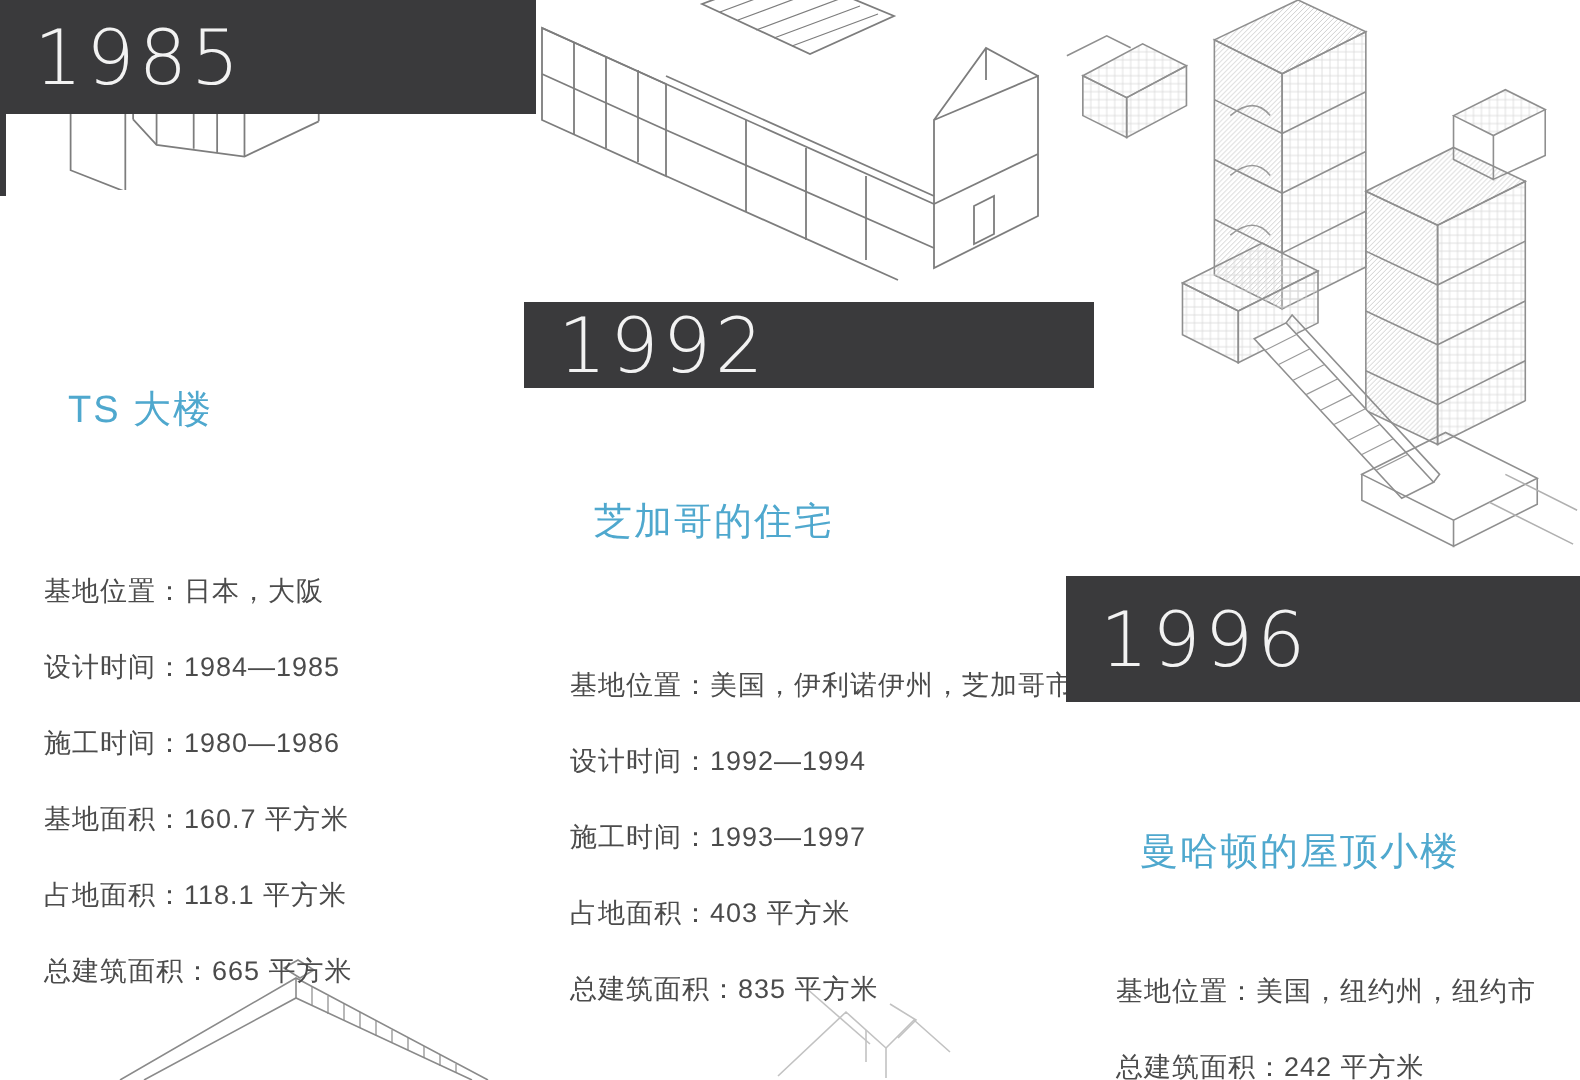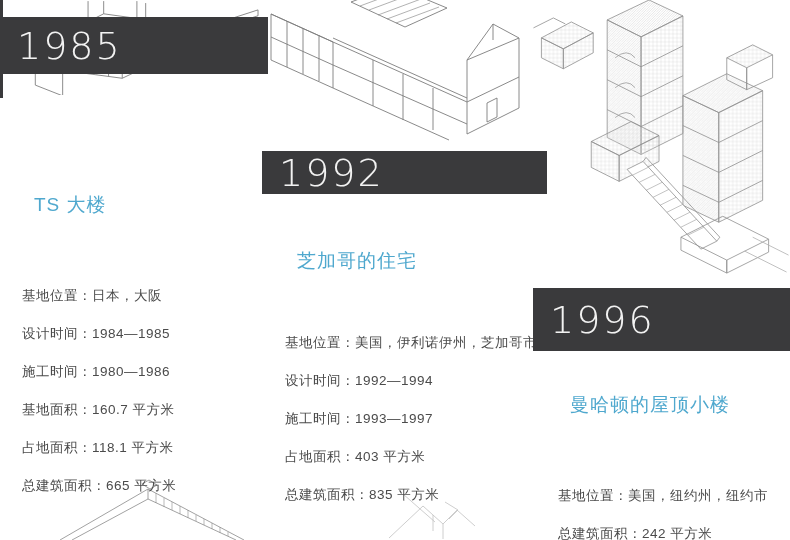--- a/index.html
+++ b/index.html
@@ -2,27 +2,27 @@
 <html><head>
 <meta charset="utf-8">
 <style>
   html,body{margin:0;padding:0;background:#e8e8e8;}
   .page{position:relative;width:790px;height:540px;overflow:hidden;background:#fff;
         font-family:"Liberation Sans","DejaVu Sans",sans-serif;}
   .frame-edge{position:absolute;left:0;top:0;width:3px;height:98px;background:#3a3a3c;}
   .banner{position:absolute;background:#3a3a3c;display:flex;align-items:center;}
   .banner .year{color:#f2f2f2;font-size:38px;font-weight:300;letter-spacing:2px;
                 padding-left:17px;font-family:"DejaVu Sans","Liberation Sans",sans-serif;}
-  .b1{left:0;top:97;width:268px;height:57px;margin-top:17px;}
+  .b1{left:0;top:97;width:268px;height:57px;}
   .b2{left:262px;top:151px;width:285px;height:43px;}
   .b3{left:533px;top:288px;width:257px;height:63px;}
   .title{position:absolute;margin:12px;color:#4fa8ce;font-size:19px;font-weight:400;letter-spacing:1px;}
   .t1{left:22px;top:180px;}
   .t2{left:285px;top:236px;}
-  .t3{left:558px;top:380px;text-align:right;}
+  .t3{left:558px;top:401px;text-align:right;}
   .details{position:absolute;margin:0;padding:0;list-style:none;color:#4b4b4b;
            font-size:13.5px;letter-spacing:0.5px;}
   .details li{height:17px;margin-top:21px;}
   .d1{left:22px;top:266px;}  .d1 li{margin-bottom:14px;}
   .d2{left:285px;top:313px;} .d2 li{margin-bottom:12px;}
   .d3{left:558px;top:466px;} .d3 li{margin-bottom:17px;}
   .art{position:absolute;margin:0;}
   .art svg{display:block;width:100%;height:100%;}
   .a1{left:6px;top:0;width:253px;height:95px;}
   .a2{left:253px;top:0;width:285px;height:150px;}

